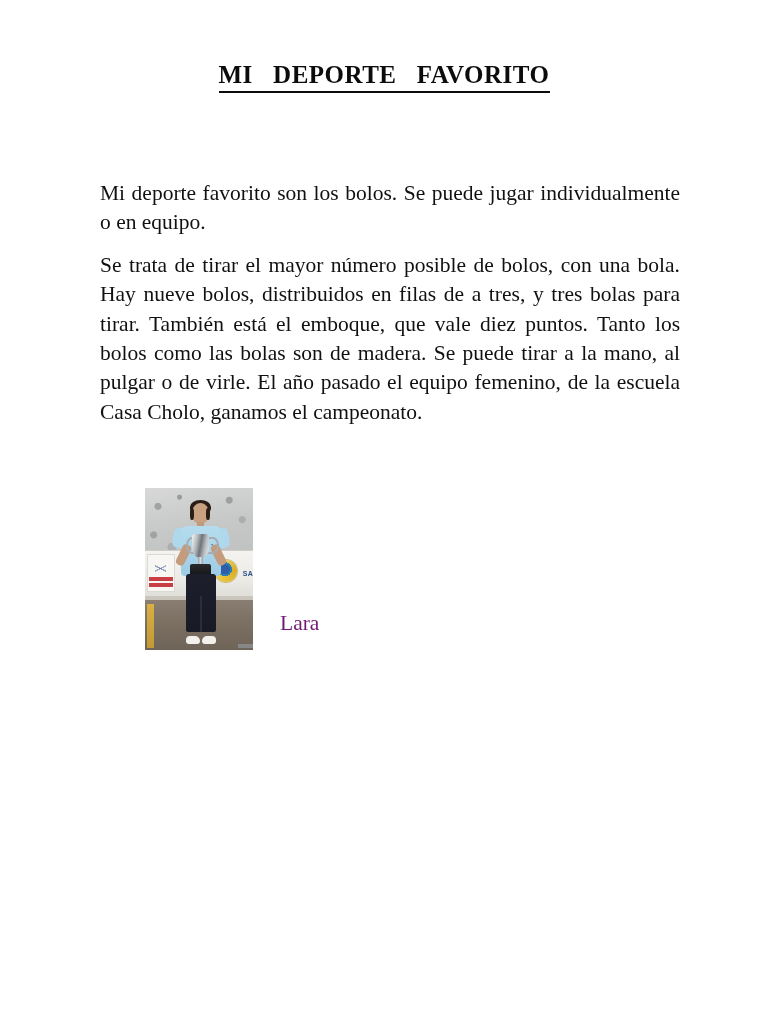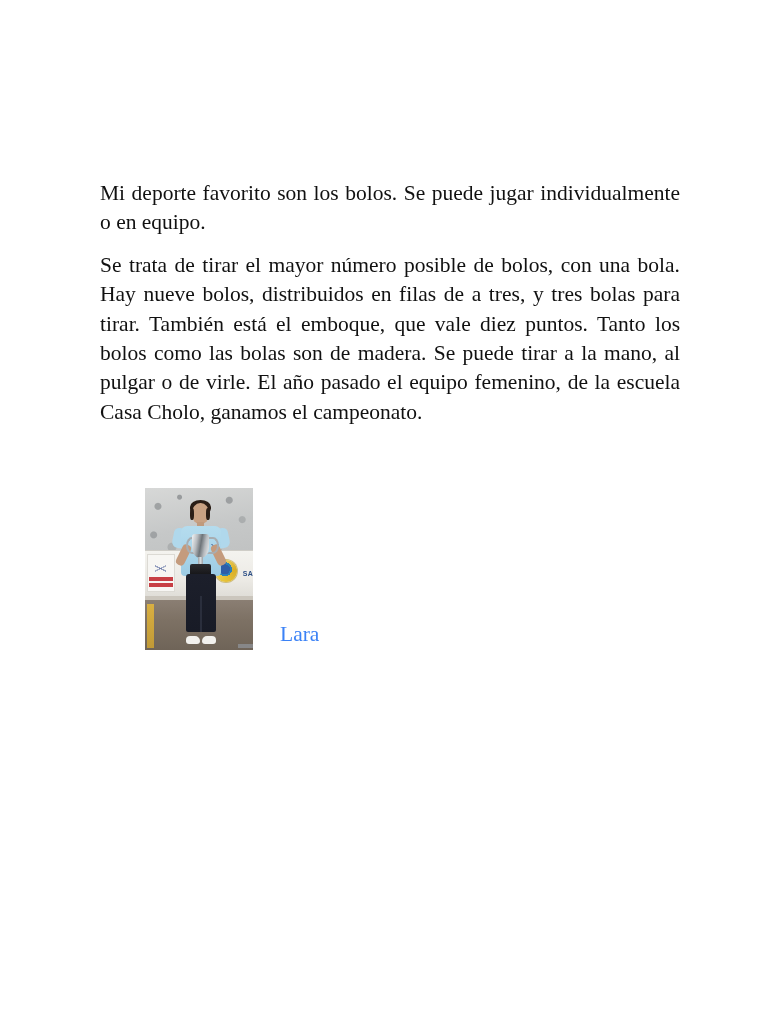--- a/index.html
+++ b/index.html
@@ -332,31 +332,34 @@
     position: absolute; left: 48px; top: 80px;
     width: 15px; height: 4px;
     background: #8f9398;
     opacity: 0.75;
   }
 
   
   .signature {
     font-size: 21.5px;
     line-height: 1;
-    color: #3b82f6;
+    color: #701a75;
     margin-left: 27px;
-    margin-bottom: 5px;
+    margin-bottom: 16px;
     white-space: nowrap;
   }
 </style>
 </head>
 <body>
 
 <div class="page">
 
+  <div class="title-wrap">
+    <h1 class="doc-title">MI   DEPORTE   FAVORITO</h1>
+  </div>
 
   <div class="body-block">
     <p class="para last-line-flat">Mi deporte favorito son los bolos. Se puede jugar individualmente o en equipo.</p>
     <p class="para last-line-flat">Se trata de  tirar el mayor número posible de bolos, con una bola. Hay nueve bolos, distribuidos en filas de a tres, y tres bolas para tirar. También está el emboque, que vale diez puntos. Tanto los bolos como las bolas son de madera. Se puede tirar a la mano, al pulgar o de virle. El año pasado el equipo femenino, de la escuela Casa Cholo, ganamos el campeonato.</p>
   </div>
 
   <div class="photo-row">
 
     <div class="photo">
       <div class="ph-wall"></div>

